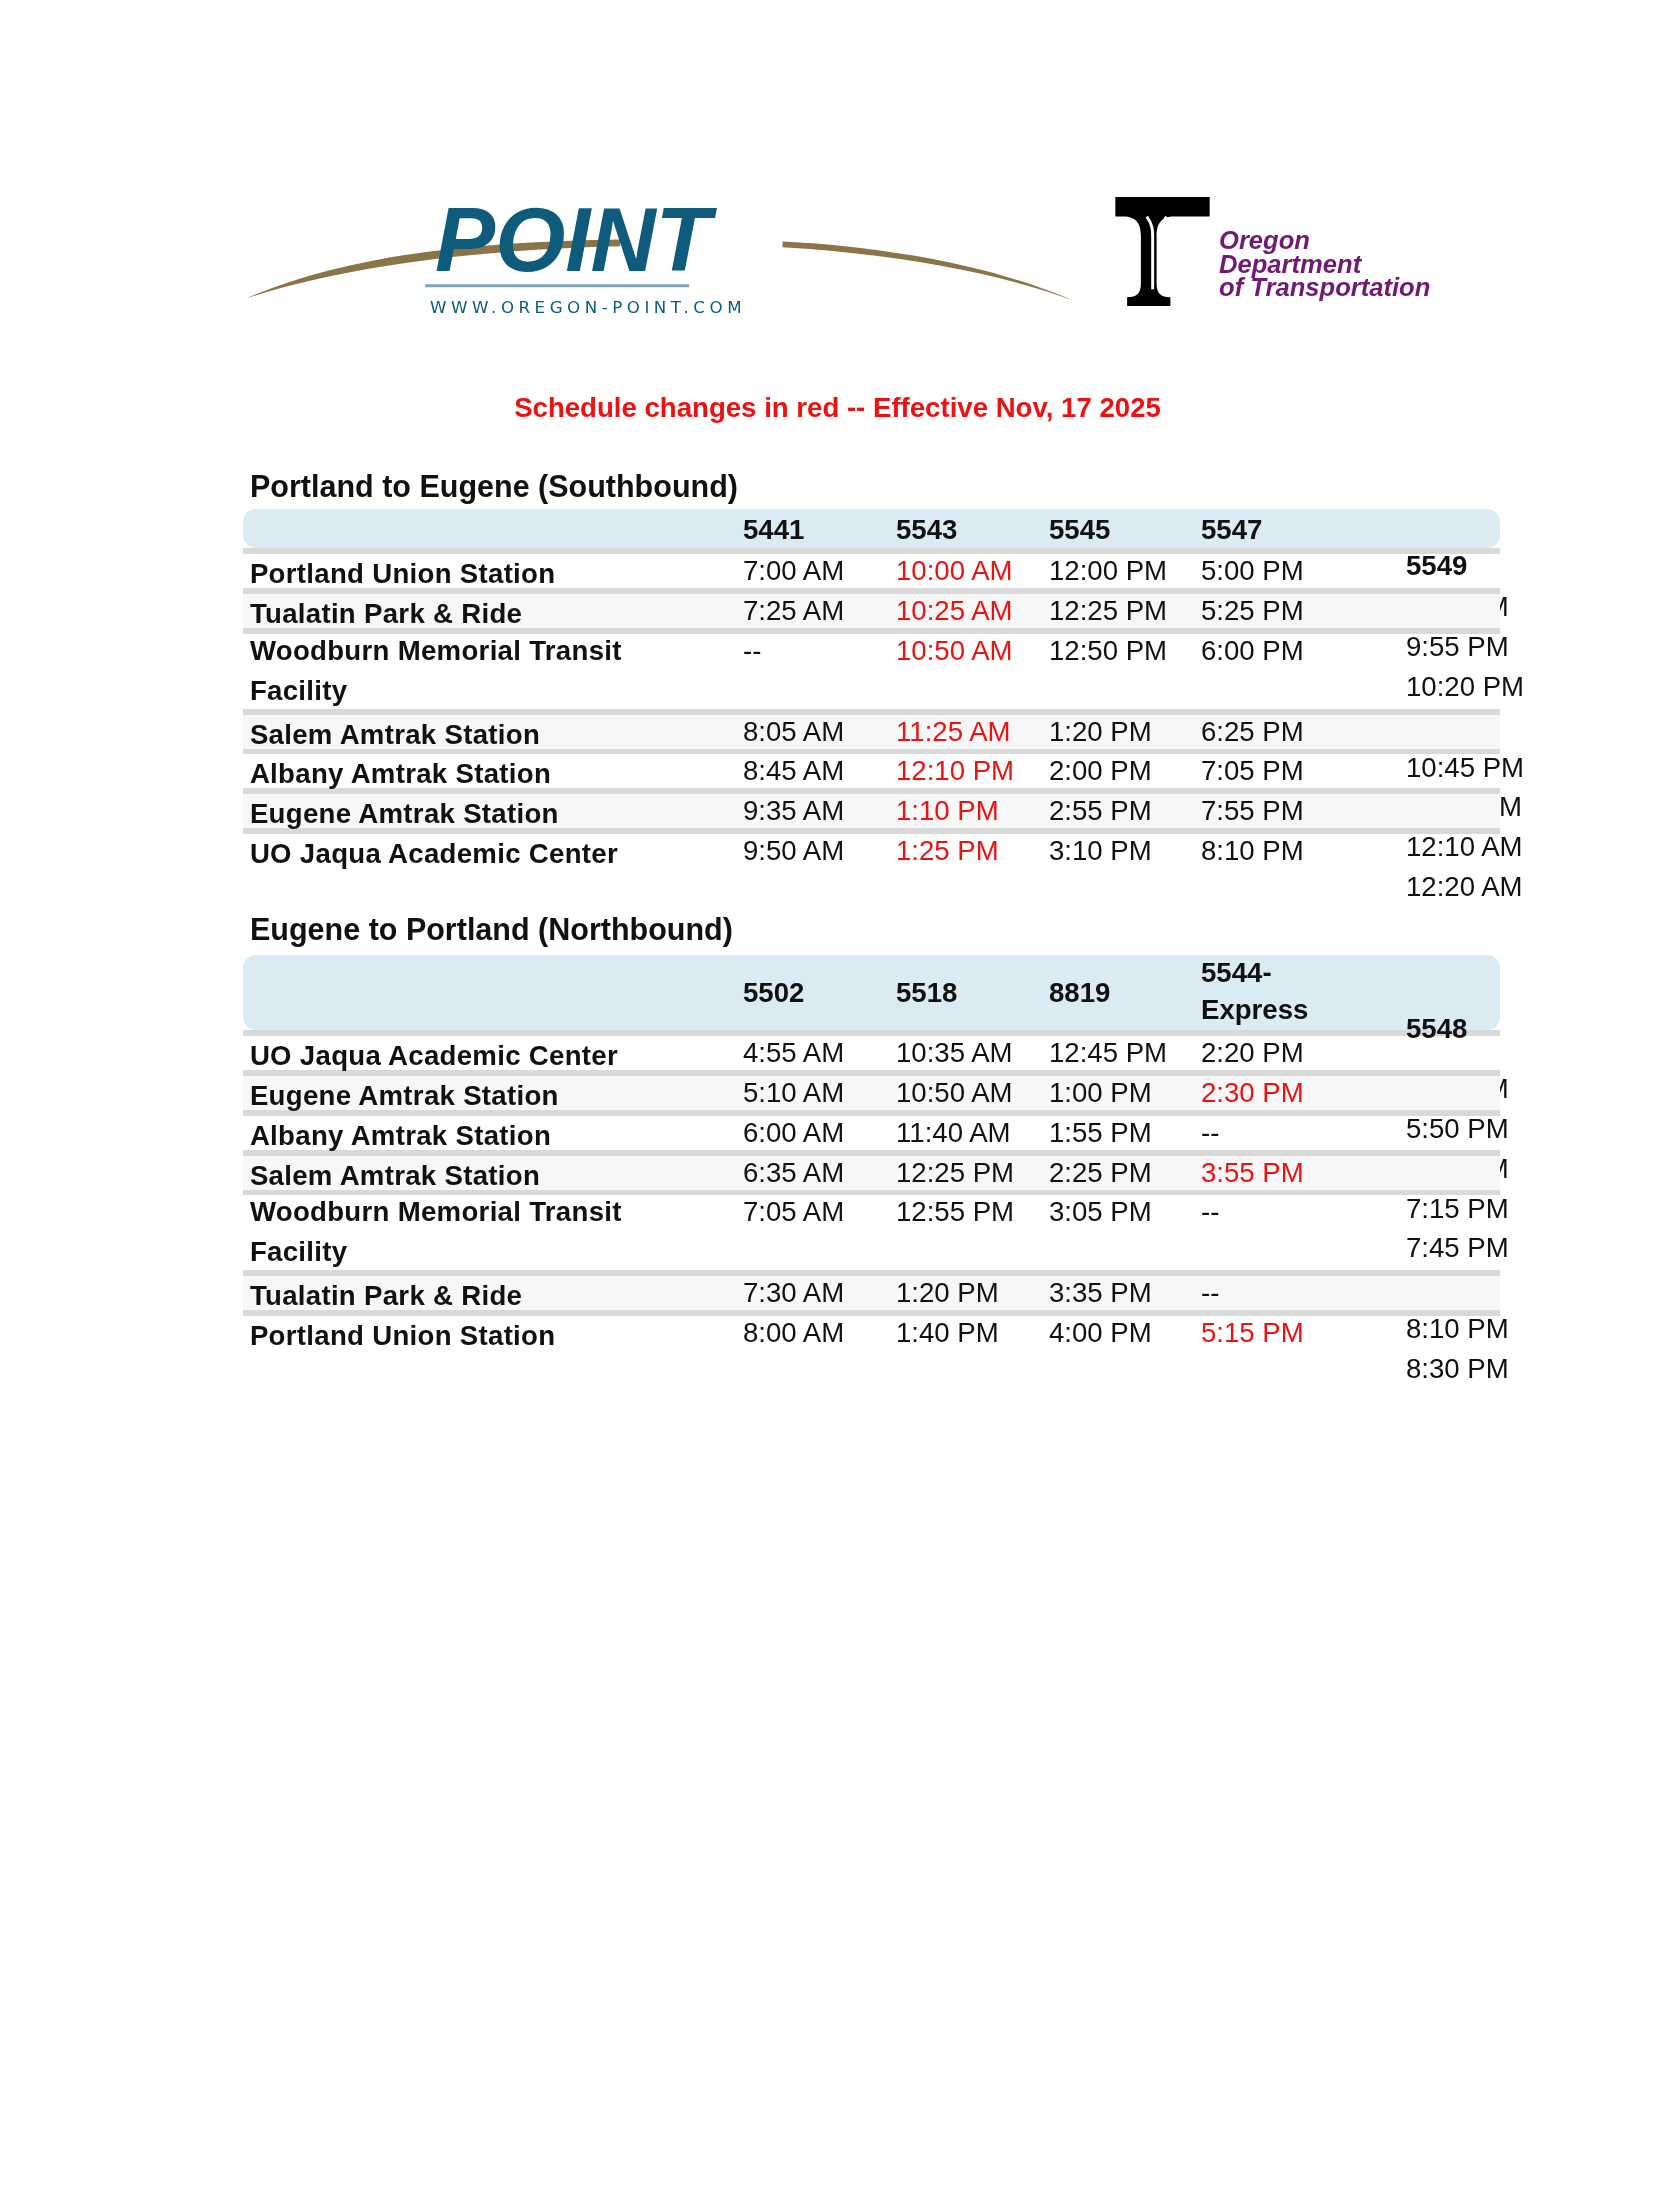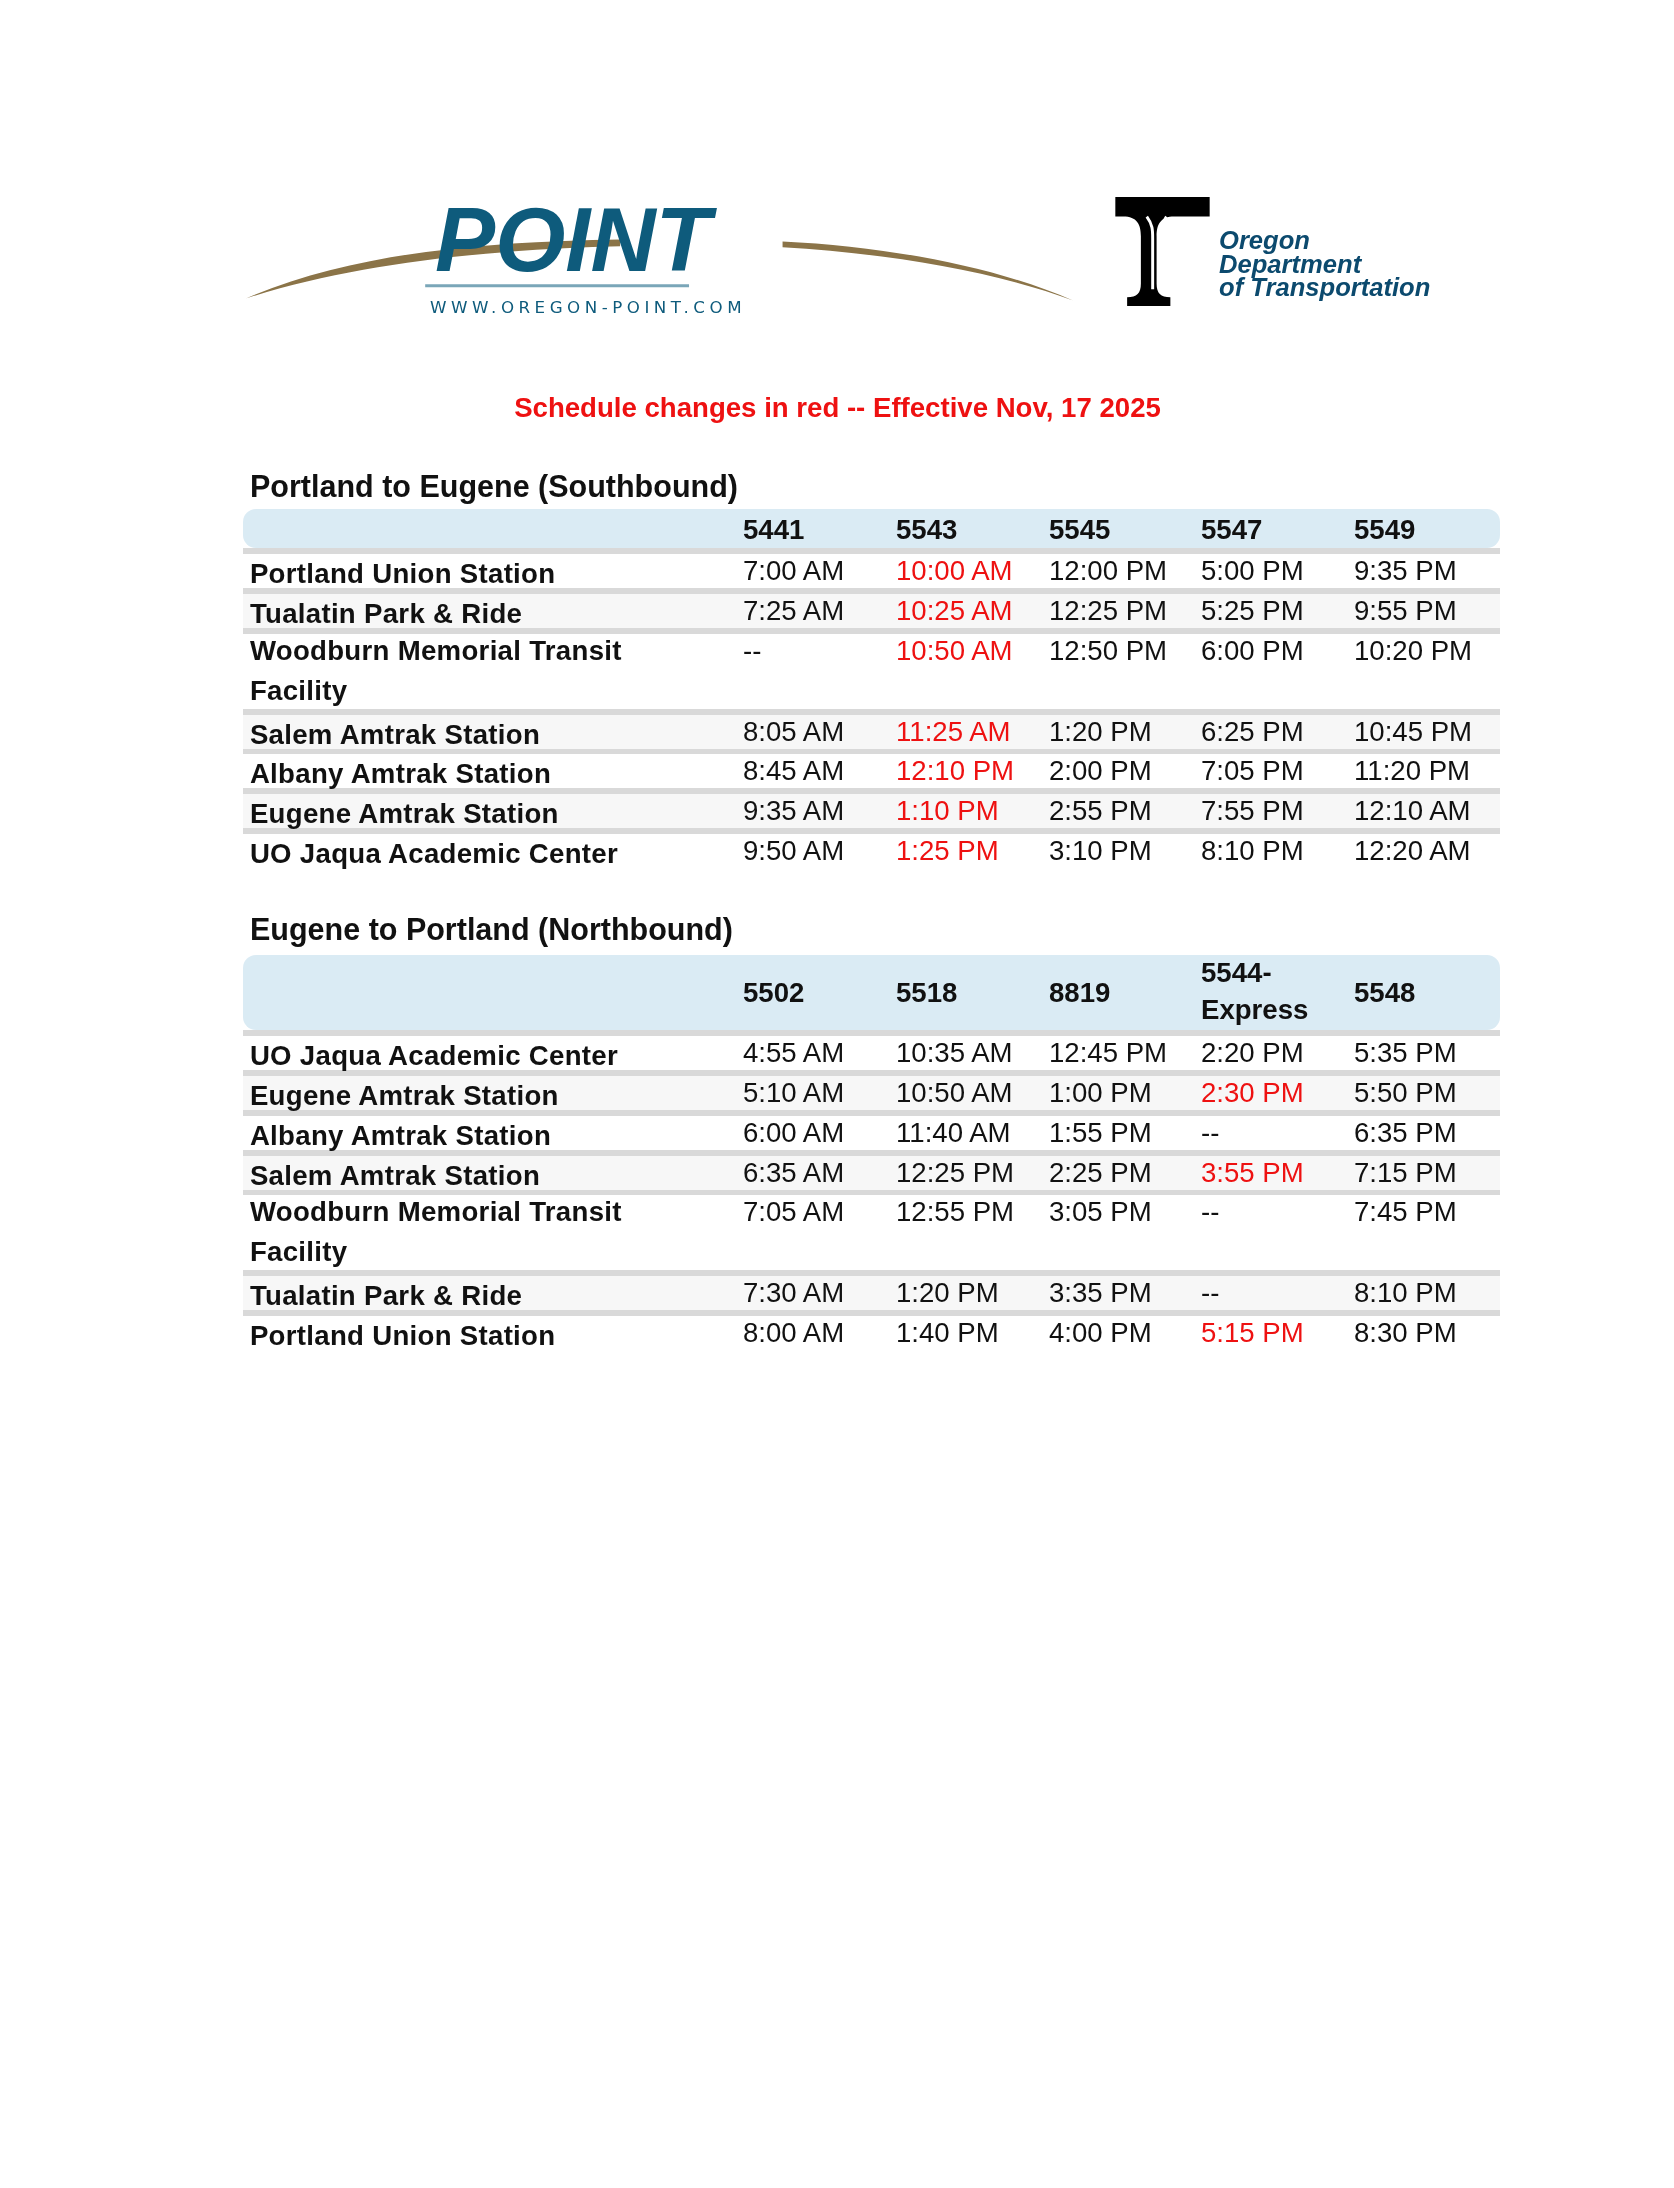--- a/index.html
+++ b/index.html
@@ -17,21 +17,21 @@
     position: absolute; left: 184px; top: 105px; width: 261px;
     font-family: "DejaVu Sans", sans-serif; font-size: 16.7px; letter-spacing: 4.5px;
     color: #0e5b7c; white-space: nowrap;
   }
 
   
   #odot-logo { left: 1113px; top: 195px; width: 394px; height: 113px; }
   .odot-text {
     position: absolute; left: 106px; top: 34px;
     font-family: "Liberation Sans", sans-serif; font-weight: bold; font-style: italic;
-    font-size: 25.6px; line-height: 23.6px; color: #0c4a6e;
+    font-size: 25.6px; line-height: 23.6px; color: #701a75;
   }
 
   #notice {
     left: 0; width: 1675px; top: 392px; text-align: center;
     color: #ee1111; font-weight: bold; font-size: 27.6px;
   }
 
   .section-title {
     left: 250px; font-weight: bold; font-size: 30.5px; color: #111;
   }
@@ -40,21 +40,21 @@
   .hdr { position: relative; background: #daebf4; border-radius: 13px; }
   .hdr-sep { height: 5.9px; background: #d9d9d9; }
   .row { position: relative; }
   .row.alt { background: #f7f7f7; }
   .row-sep { height: 5.9px; background: #d9d9d9; }
   .cell { position: absolute; font-size: 27.6px; white-space: nowrap; }
   .cell.station { left: 6.9px; font-weight: bold; font-size: 27.6px; letter-spacing: 0.3px; line-height: 40px; }
   .cell.time { line-height: 40px; }
   .cell.red { color: #ee1111; }
   .hcell { position: absolute; font-weight: bold; font-size: 27.6px; white-space: nowrap; }
-  .c1 { left: 500px; } .c2 { left: 653px; } .c3 { left: 806px; } .c4 { left: 958px; } .c5 { left: 1111px; }
+  .c1 { left: 500px; } .c2 { left: 653px; } .c3 { left: 806px; } .c4 { left: 958px; } .c5 { left: 1163px; margin-top: 36px; }
 </style>
 </head>
 <body>
 
 <div id="point-logo" class="abs">
   <svg viewBox="0 0 840 150">
     <path d="M0 108 C 110 60, 250 50, 380 48 L 380 55 C 250 58, 110 72, 0 108 Z" fill="#8b7448"></path>
     <path d="M840 110 C 760 75, 650 55, 545 50 L 545 56 C 650 62, 760 80, 840 110 Z" fill="#8b7448"></path>
     <line x1="182" y1="95" x2="450" y2="95" stroke="#7aa6b8" stroke-width="3"></line>
     <g fill="#0e5b7c" font-family="Liberation Sans, sans-serif" font-weight="bold" font-style="italic">

